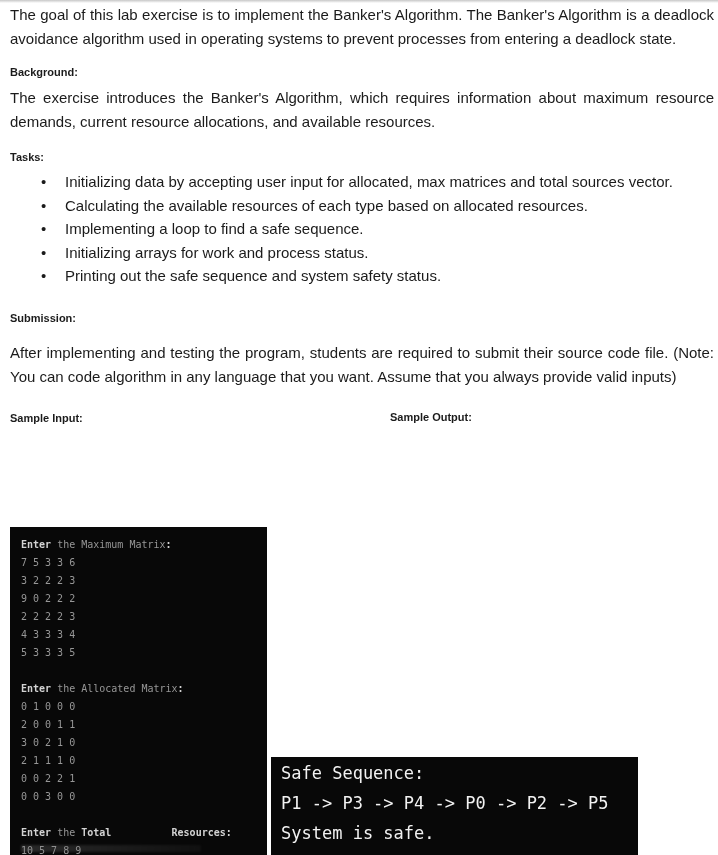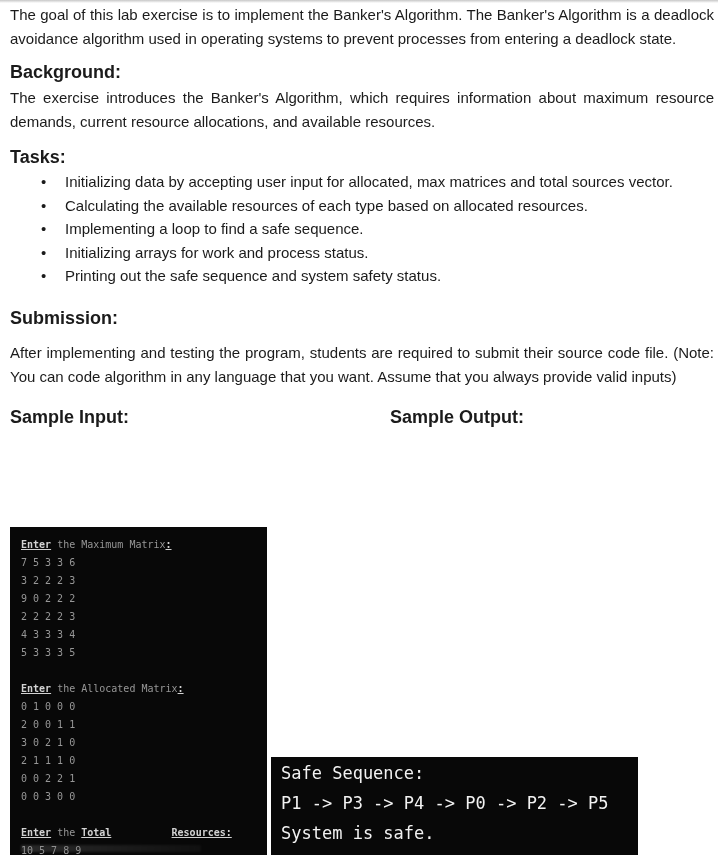--- a/index.html
+++ b/index.html
@@ -15,21 +15,21 @@
     position: absolute; top: 0; left: 0; right: 0; height: 3px;
     background: linear-gradient(#c7c7c7, #ffffff);
   }
   .doc {
     position: relative;
     padding: 3px 4px 0 10px;
     font-size: 15px;
     line-height: 24px;
   }
   .doc p { text-align: justify; }
-  .doc h3 { font-size: 18px; font-weight: bold; line-height: 24px; }
+  .doc h3 { font-size: 11px; font-weight: bold; line-height: 24px; }
   .h-background { margin-top: 9px; }
   .p-background { margin-top: 2px; }
   .h-tasks { margin-top: 11px; }
   .task-list {
     margin-top: 1px;
     list-style: none;
     padding-left: 55px;
   }
   .task-list li {
     position: relative;
@@ -62,21 +62,20 @@
     padding: 9px 0 0 11px;
     font-family: "DejaVu Sans Mono", monospace;
     font-size: 10px;
     line-height: 18px;
     color: var(--c-in-text, #979797);
   }
   .terminal-input .term-line { height: 18px; white-space: pre; }
   .terminal-input .hl {
     color: var(--c-in-hl, #d2d2d2);
     font-weight: bold;
-    text-decoration: underline;
   }
   .term-smudge {
     position: absolute;
     left: 11px; bottom: 3px;
     width: 180px; height: 7px;
     background: linear-gradient(90deg, rgba(130,130,130,.28), rgba(80,80,80,.12));
     filter: blur(1px);
   }
   .terminal-output {
     left: 271px; top: 757px; width: 367px; height: 98px;

